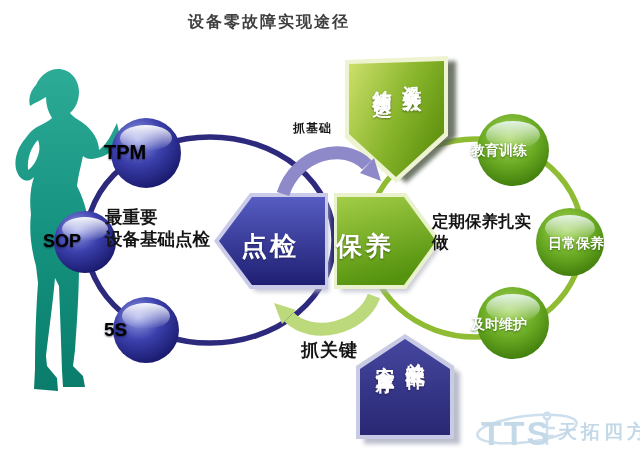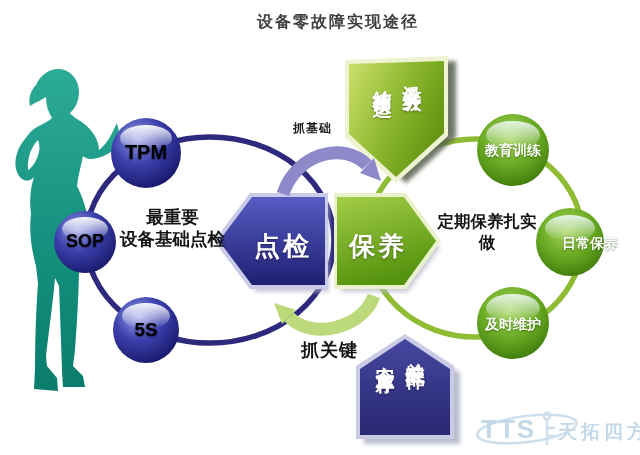--- a/index.html
+++ b/index.html
@@ -2,21 +2,21 @@
 <html><head>
 <meta charset="utf-8">
 <style>
   html,body{margin:0;padding:0;background:#ffffff;}
   #stage{
     position:relative;width:640px;height:455px;background:#ffffff;overflow:hidden;
     font-family:"Liberation Sans","DejaVu Sans",sans-serif;
   }
   #diagram-svg{position:absolute;left:0;top:0;}
   .lbl{position:absolute;white-space:nowrap;}
-  .center{text-align:center;white-space:normal;}
+  .center{text-align:left;white-space:normal;}
   .title{font-size:16px;font-weight:600;color:#3f3f3f;letter-spacing:2px;}
   .black-bold{font-weight:800;color:#151515;}
   .node-label{font-weight:800;color:#000000;text-shadow:0 1px 2px rgba(0,0,30,.55);}
   .gnode-label{font-size:14px;font-weight:800;color:#ffffff;text-shadow:0 1px 2px rgba(30,70,0,.6);}
   .step-label{font-size:26px;font-weight:800;color:#ffffff;letter-spacing:3px;text-shadow:0 1px 2px rgba(0,0,0,.4);}
   .vtext{
     writing-mode:vertical-rl;text-orientation:upright;
     font-size:19px;font-weight:800;color:#ffffff;letter-spacing:3px;
     text-shadow:0 1px 2px rgba(0,0,0,.35);
   }
@@ -193,16 +193,16 @@
 
   <div class="lbl black-bold center" style="left:432px;top:211px;width:110px;font-size:16.5px;line-height:21px;">
     <div>定期保养扎实</div>
     <div>做</div>
   </div>
 
   <div class="lbl gnode-label center" style="left:471px;top:142px;width:84px;">教育训练</div>
   <div class="lbl gnode-label center" style="left:548px;top:235px;width:84px;">日常保养</div>
   <div class="lbl gnode-label center" style="left:471px;top:316px;width:84px;">及时维护</div>
 
-  <div class="lbl wm" style="left:481px;top:414px;font-size:26px;letter-spacing:2px;text-align:right;">TTS</div>
+  <div class="lbl wm" style="left:481px;top:414px;font-size:34px;letter-spacing:2px;text-align:right;">TTS</div>
   <div class="lbl wm" style="left:558px;top:419px;font-size:19px;letter-spacing:4px;">天拓四方</div>
 
 </div>
 
 </body></html>

